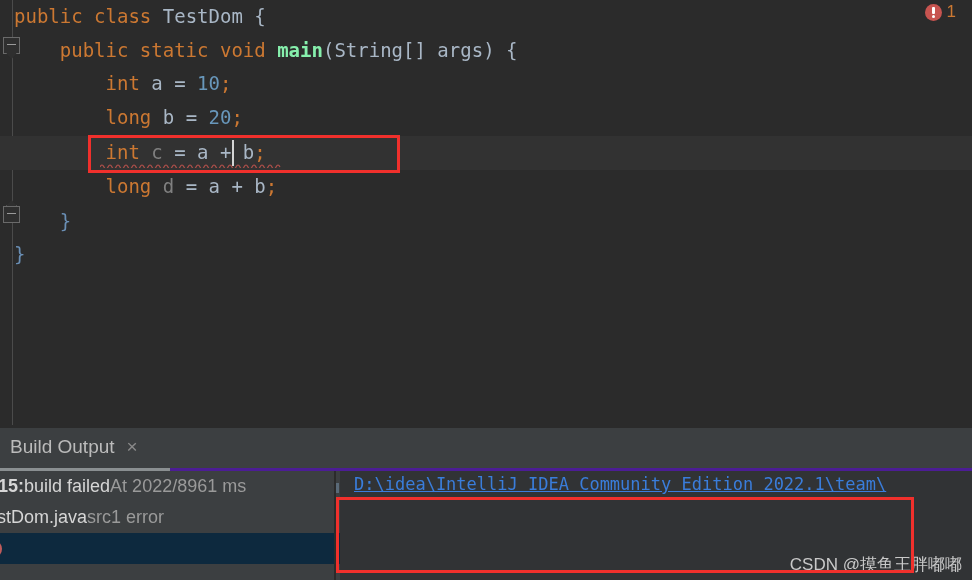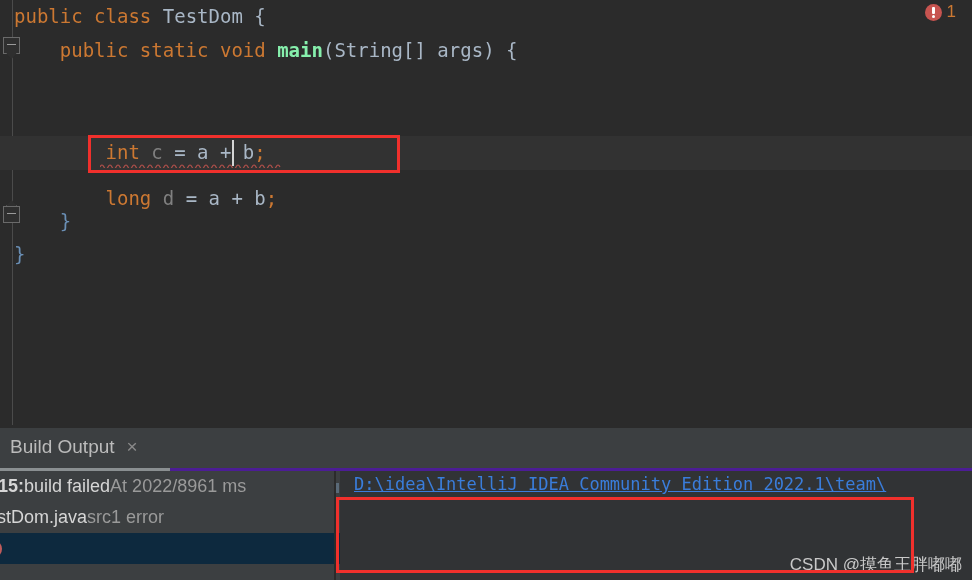--- a/index.html
+++ b/index.html
@@ -199,22 +199,24 @@
         <div class="bulb-base1"></div>
         <div class="bulb-base2"></div>
       </div>
     </div>
 
     <div class="cur-line" style="top:136px;"></div>
 
     <div class="code">
       <div class="ln" style="top:0px;" id="L0"><span class="kw">public</span><span class="punct"> </span><span class="kw">class</span><span class="punct"> </span><span class="type">TestDom</span><span class="punct"> </span><span class="brace">{</span></div>
       <div class="ln" style="top:33.5px;" id="L1">    <span class="kw">public</span><span class="punct"> </span><span class="kw">static</span><span class="punct"> </span><span class="kw">void</span><span class="punct"> </span><span class="fn">main</span><span class="punct">(</span><span class="type">String</span><span class="punct">[] </span><span class="punct">args</span><span class="punct">) </span><span class="brace">{</span></div>
+      <div class="ln" style="top:67px;" id="L2">        <span class="kw">int</span><span class="punct"> </span><span class="type">a</span><span class="punct"> = </span><span class="num">10</span><span class="semi">;</span></div>
+      <div class="ln" style="top:100.5px;" id="L3">        <span class="kw">long</span><span class="punct"> </span><span class="type">b</span><span class="punct"> = </span><span class="num">20</span><span class="semi">;</span></div>
       <div class="ln" style="top:136px;" id="L4">        <span class="kw">int</span><span class="punct"> </span><span class="unused">c</span><span class="punct"> = </span><span class="type">a</span><span class="punct"> + </span><span class="type">b</span><span class="semi">;</span></div>
-      <div class="ln" style="top:170px;margin-top:12px;" id="L5">        <span class="kw">long</span><span class="punct"> </span><span class="unused">d</span><span class="punct"> = </span><span class="type">a</span><span class="punct"> + </span><span class="type">b</span><span class="semi">;</span></div>
+      <div class="ln" style="top:170px;" id="L5">        <span class="kw">long</span><span class="punct"> </span><span class="unused">d</span><span class="punct"> = </span><span class="type">a</span><span class="punct"> + </span><span class="type">b</span><span class="semi">;</span></div>
       <div class="ln" style="top:205px;" id="L6">    <span class="brace-b">}</span></div>
       <div class="ln" style="top:238px;" id="L7"><span class="brace-b">}</span></div>
     </div>
 
     <div class="squiggle2" style="left: 100px; top: 163px;">
       <svg width="190" height="5" viewBox="0 0 190 5" xmlns="http://www.w3.org/2000/svg">
         <path d="M0 4 Q2 0 4 4 T8 4 T12 4 T16 4 T20 4 T24 4 T28 4 T32 4 T36 4 T40 4 T44 4 T48 4 T52 4 T56 4 T60 4 T64 4 T68 4 T72 4 T76 4 T80 4 T84 4 T88 4 T92 4 T96 4 T100 4 T104 4 T108 4 T112 4 T116 4 T120 4 T124 4 T128 4 T132 4 T136 4 T140 4 T144 4 T148 4 T152 4 T156 4 T160 4 T164 4 T168 4 T172 4 T176 4 T180 4" fill="none" stroke="#b0504b" stroke-width="1.2"></path>
       </svg>
     </div>
 

